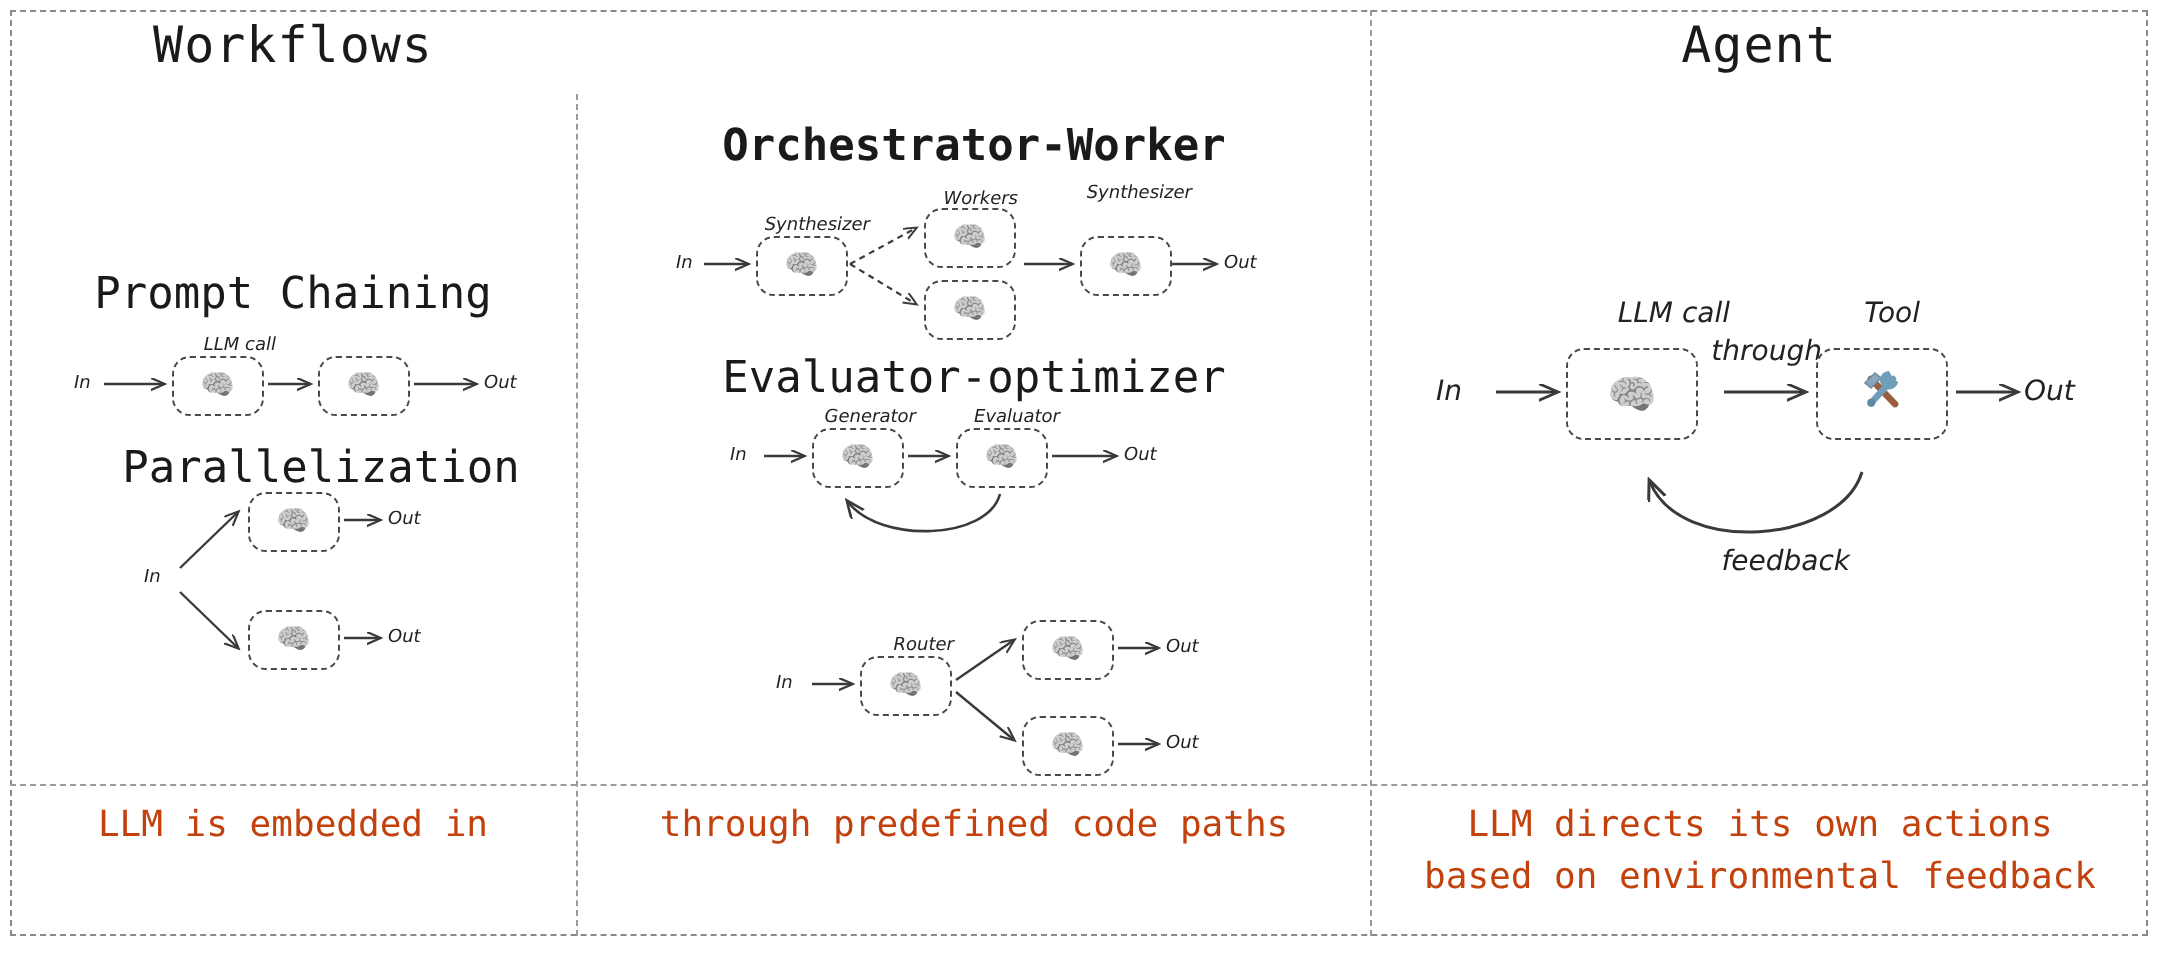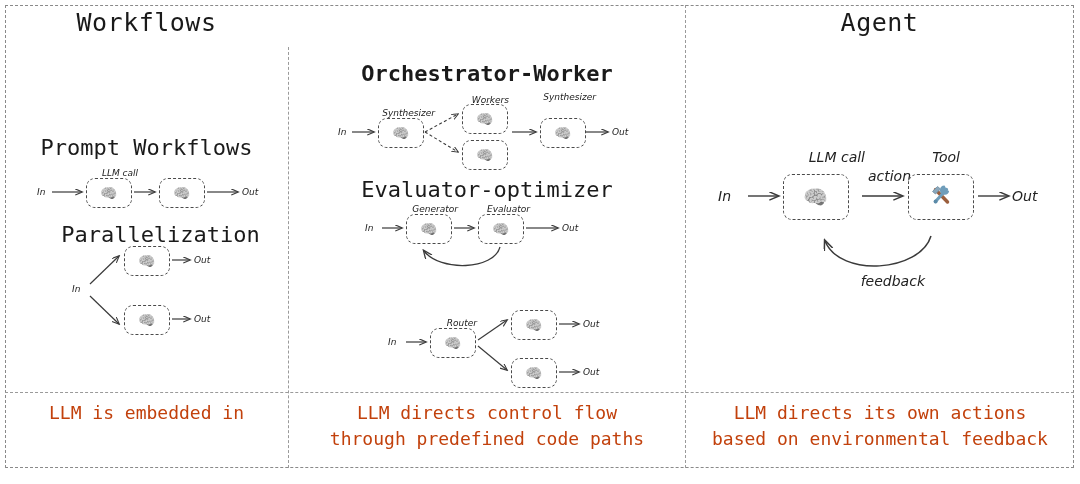--- a/index.html
+++ b/index.html
@@ -60,21 +60,21 @@
 <div class="canvas">
 
   <div class="frame"></div>
   <div class="vdiv d1"></div>
   <div class="vdiv d2"></div>
   <div class="hdiv"></div>
 
   <div class="colhead workflows">Workflows</div>
   <div class="colhead agent">Agent</div>
 
-  <div class="sectitle" style="left:5px;top:135px;width:283px;">Prompt Workflows</div>
+  <div class="sectitle" style="left:5px;top:135px;width:283px;">Prompt Chaining</div>
 
   <div class="hlabel" style="left:78px;top:168px;width:60px;">LLM call</div>
   <div class="node small" style="left:86px;top:178px;">
     <span class="glyph brain">🧠</span>
   </div>
   <div class="node small" style="left:159px;top:178px;">
     <span class="glyph brain">🧠</span>
   </div>
   <div class="iolabel" style="left:37px;top:187px;">In</div>
   <div class="iolabel" style="left:242px;top:187px;">Out</div>
@@ -180,21 +180,21 @@
   <svg class="arrows" width="1080" height="484">
     <line x1="406" y1="342" x2="426" y2="342" stroke-width="1.2" marker-end="url(#ah)"></line>
     <line x1="478" y1="340" x2="507" y2="320" stroke-width="1.2" marker-end="url(#ah)"></line>
     <line x1="478" y1="346" x2="507" y2="370" stroke-width="1.2" marker-end="url(#ah)"></line>
     <line x1="559" y1="324" x2="579" y2="324" stroke-width="1.2" marker-end="url(#ah)"></line>
     <line x1="559" y1="372" x2="579" y2="372" stroke-width="1.2" marker-end="url(#ah)"></line>
   </svg>
 
   <div class="hlabel big" style="left:775px;top:149px;width:90px;">LLM call</div>
   <div class="hlabel big" style="left:900px;top:149px;width:60px;">Tool</div>
-  <div class="hlabel big" style="left:851px;top:168px;width:60px;">action</div>
+  <div class="hlabel big" style="left:851px;top:168px;width:60px;">through</div>
   <div class="hlabel big" style="left:845px;top:273px;width:80px;">feedback</div>
 
   <div class="node" style="left:783px;top:174px;width:64px;height:44px;">
     <span class="glyph brain" style="font-size:20px;">🧠</span>
   </div>
 
   <div class="node" style="left:908px;top:174px;width:64px;height:44px;">
     <span>
       <svg width="28" height="28" viewBox="0 0 28 28">
 
@@ -219,21 +219,20 @@
     <line x1="748" y1="196" x2="778" y2="196" stroke-width="1.4" marker-end="url(#ahb)"></line>
     <line x1="862" y1="196" x2="902" y2="196" stroke-width="1.4" marker-end="url(#ahb)"></line>
     <line x1="978" y1="196" x2="1008" y2="196" stroke-width="1.4" marker-end="url(#ahb)"></line>
     <path d="M931,236 C920,272 840,278 825,241" stroke-width="1.5" marker-end="url(#ahb)"></path>
   </svg>
 
   <div class="caption c1">
     <span>LLM is embedded in</span>
   </div>
   <div class="caption c2">
-    <span>LLM directs control flow</span>
     <span>through predefined code paths</span>
   </div>
   <div class="caption c3">
     <span>LLM directs its own actions</span>
     <span>based on environmental feedback</span>
   </div>
 
 </div>
 
 </body></html>

